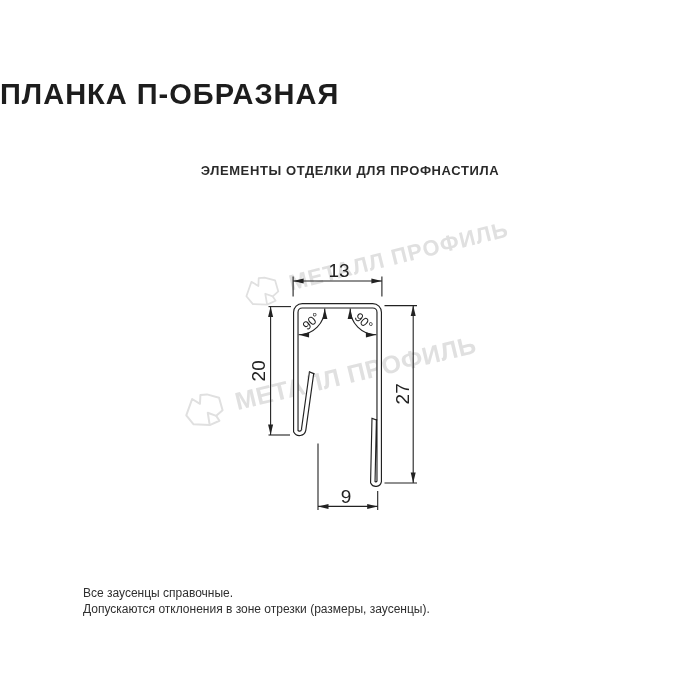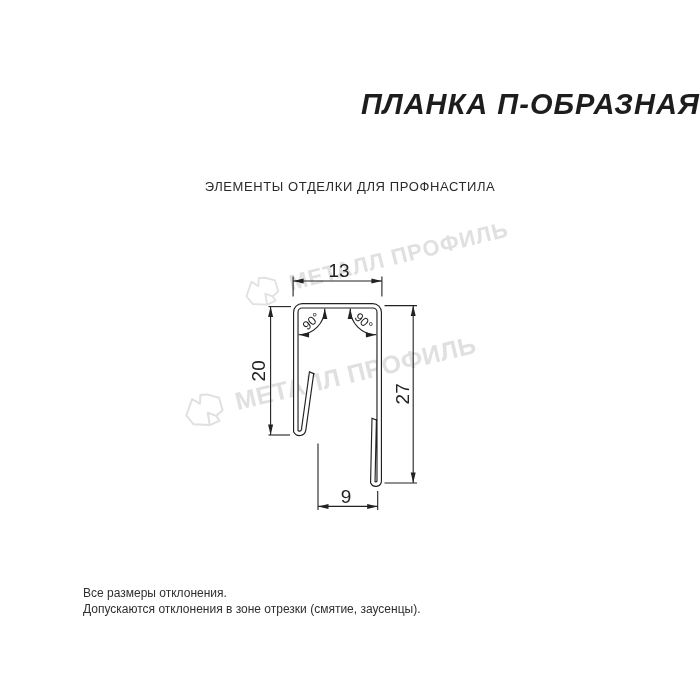--- a/index.html
+++ b/index.html
@@ -1,28 +1,28 @@
 <!DOCTYPE html>
 <html><head>
 <meta charset="utf-8">
 <style>
   html,body{margin:0;padding:0;background:#fff;}
   .page{
     position:relative;width:700px;height:700px;background:#ffffff;
     font-family:"Liberation Sans", sans-serif;overflow:hidden;
   }
   
-  .titleblock{position:absolute;top:90px;left:0;width:700px;text-align:right;z-index:3;font-style:italic;}
+  .titleblock{position:absolute;top:80px;left:0;width:700px;text-align:left;z-index:3;}
   .title-line{
     display:block;font-size:29px;line-height:28px;font-weight:800;
     color:#1d1d1d;letter-spacing:1px;
   }
   .subtitle{
-    position:absolute;top:179px;left:0;width:700px;text-align:center;
-    font-size:13px;font-weight:400;letter-spacing:.6px;color:#2a2a2a;z-index:3;
+    position:absolute;top:163px;left:0;width:700px;text-align:center;
+    font-size:13px;font-weight:700;letter-spacing:.6px;color:#2a2a2a;z-index:3;
   }
   
   .wm{
     position:absolute;display:flex;align-items:center;white-space:nowrap;
     font-weight:700;z-index:1;transform-origin:0 50%;
   }
   .wm1{left:240px;top:279px;font-size:22px;gap:7px;letter-spacing:1px;transform:rotate(-14deg);}
   .wm2{left:179px;top:396px;font-size:25px;gap:8px;letter-spacing:.5px;transform:rotate(-13.5deg);}
   .wm svg{display:block;}
   
@@ -112,17 +112,17 @@
     </g>
     <text class="angtxt" x="311.5" y="321.5" text-anchor="middle" dominant-baseline="central" transform="rotate(-42 311.5 321.5)">90°</text>
 
     <g>
       <path d="M350.2,308.6 A26,26 0 0 0 376.4,334.8" fill="none" stroke="#222" stroke-width="1.1" marker-start="url(#arw)" marker-end="url(#arw)"></path>
     </g>
     <text class="angtxt" x="363.5" y="321.5" text-anchor="middle" dominant-baseline="central" transform="rotate(42 363.5 321.5)">90°</text>
   </svg>
 
   <div class="footer">
-    <div>Все размеры отклонения.</div>
-    <div>Допускаются отклонения в зоне отрезки (смятие, заусенцы).</div>
+    <div>Все заусенцы справочные.</div>
+    <div>Допускаются отклонения в зоне отрезки (размеры, заусенцы).</div>
   </div>
 
 </div>
 
 </body></html>

